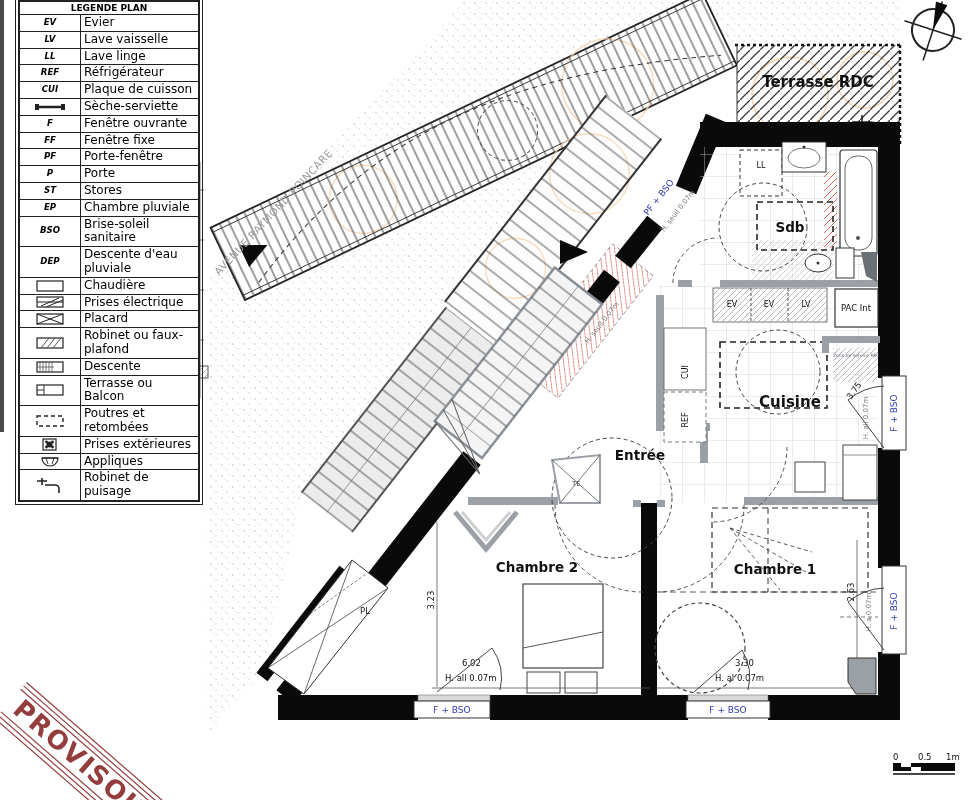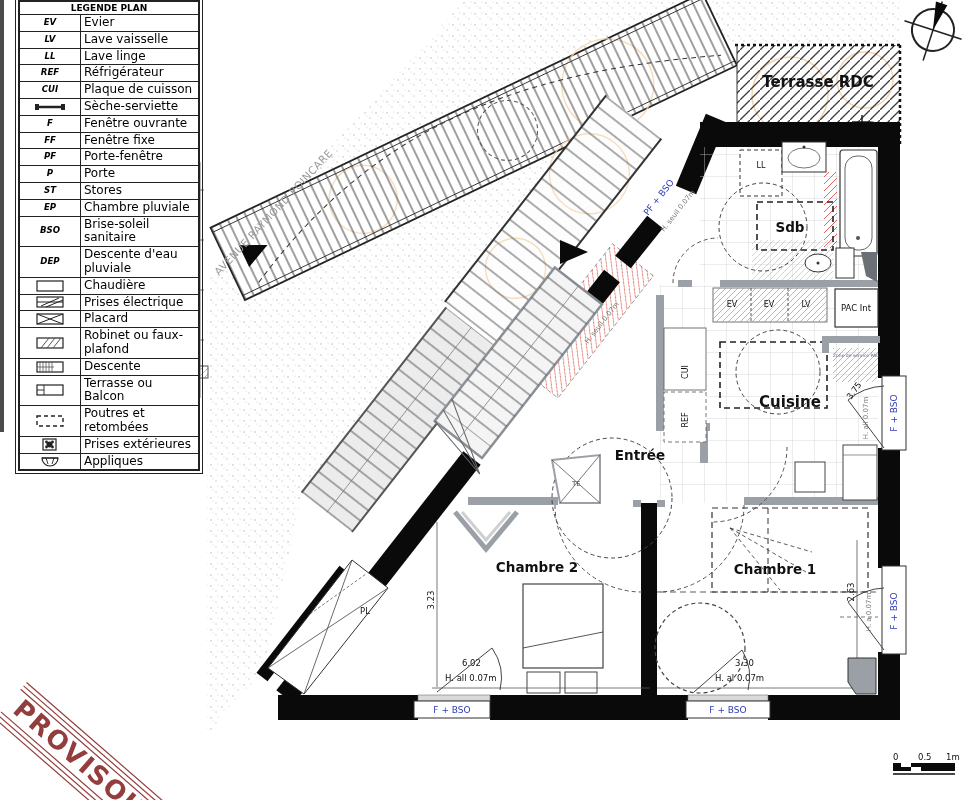--- a/index.html
+++ b/index.html
@@ -498,17 +498,27 @@
             <td class="sym">
               <svg width="36" height="11">
                 <path d="M10,2 a8,8 0 0 0 16,0 z" fill="none" stroke="#222" stroke-width="1.2"></path>
                 <line x1="14" y1="2" x2="16" y2="8" stroke="#222" stroke-width="0.9"></line>
                 <line x1="22" y1="2" x2="20" y2="8" stroke="#222" stroke-width="0.9"></line>
                 <line x1="10" y1="2" x2="26" y2="2" stroke="#222" stroke-width="1.2"></line>
               </svg>
             </td>
             <td>Appliques</td>
           </tr>
+    <tr>
+            <td class="sym">
+              <svg width="36" height="20">
+                <g fill="none" stroke="#222" stroke-width="1.6">
+                  <path d="M10,3 v7 M5,6 h10 M13,10 h10 a4,4 0 0 1 4,4 v4"></path>
+                </g>
+              </svg>
+            </td>
+            <td>Robinet de puisage</td>
+          </tr>
   </tbody>
       </table>
 </div>
 
 </div>
 
 </body></html>

